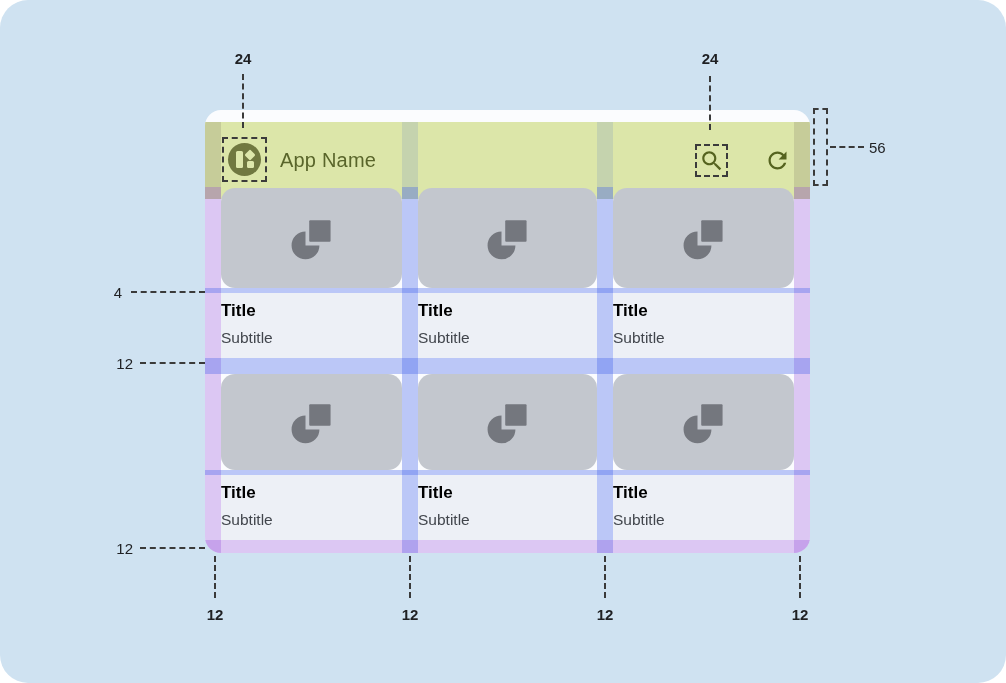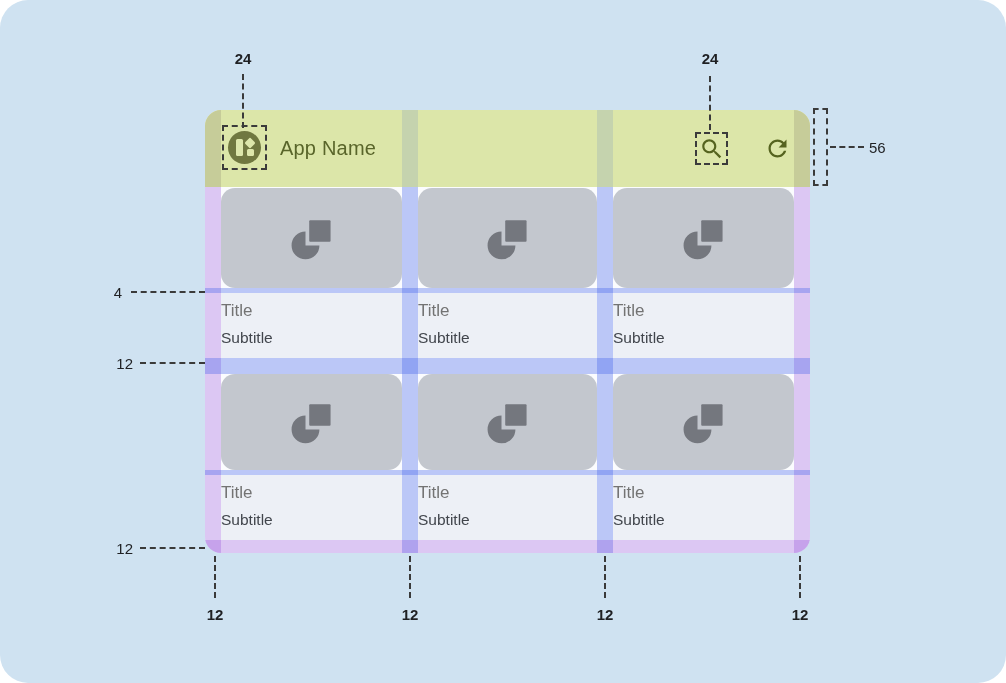--- a/index.html
+++ b/index.html
@@ -8,21 +8,21 @@
   .canvas {
     position:relative; width:1006px; height:683px;
     background:#cfe2f1; border-radius:28px; overflow:hidden;
   }
   
   .mock {
     position:absolute; left:205px; top:110px; width:605px; height:443px;
     background:#fbfcfe; border-radius:16px; overflow:hidden;
   }
   .appbar {
-    position:absolute; left:0; top:0; width:605px; height:77px;
+    position:absolute; left:0; top:12px; width:605px; height:77px;
     background:#dce6a9;
   }
   .appbar .stripe { position:absolute; top:0; height:77px; width:16px; }
   .stripe.m-l { left:0;   background:#c6cc99; }
   .stripe.g-1 { left:197px; background:#c5d3ae; }
   .stripe.g-2 { left:392px; background:#c5d3ae; }
   .stripe.m-r { left:589px; background:#c6cc99; }
   .dashed-box { border:2px dashed #3b3b3b; position:absolute; }
   .logo-box { left:17px; top:15px; width:45px; height:45px; display:flex; align-items:center; justify-content:center; }
   .logo-circle { width:33px; height:33px; border-radius:50%; background:#707840; position:relative; }
@@ -35,21 +35,21 @@
     font-size:20px; font-weight:500; color:#59652a; letter-spacing:.2px;
   }
   .search-box { left:490px; top:22px; width:33px; height:33px; display:flex; align-items:center; justify-content:center; }
   .refresh-wrap { position:absolute; left:558px; top:24px; width:29px; height:29px; display:flex; align-items:center; justify-content:center; }
   
   .card-img {
     position:absolute; background:#c3c7ce; border-radius:14px;
     display:flex; align-items:center; justify-content:center;
   }
   .card-txt { position:absolute; background:#edf0f6; padding-top:5px; }
-  .card-title { font-size:17px; font-weight:400; color:#737373; line-height:26px; }
+  .card-title { font-size:17px; font-weight:700; color:#000000; line-height:26px; }
   .card-sub   { font-size:15.5px; font-weight:400; color:#41454c; line-height:28px; }
   
   .ov { position:absolute; pointer-events:none; }
   .v-blue   { top:77px; width:16px; height:366px; background:rgba(70,100,235,0.35); }
   .v-purple { top:77px; width:16px; height:366px; background:rgba(150,75,220,0.30); }
   .h-blue   { left:0; width:605px; background:rgba(70,100,235,0.35); }
   .h-purple { left:0; width:605px; background:rgba(150,75,220,0.30); }
   
   .ann { position:absolute; font-size:15px; font-weight:500; color:#1f2023; }
   .ann.center { transform:translateX(-50%);font-weight:bold; }

